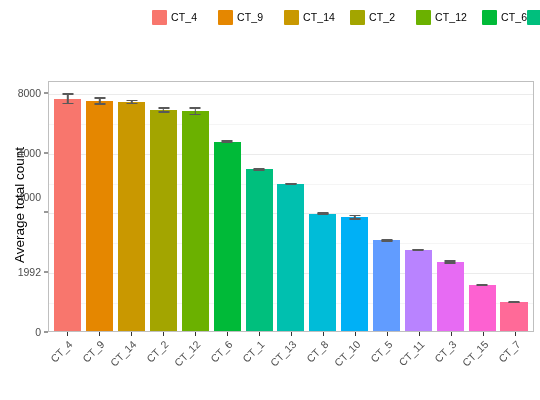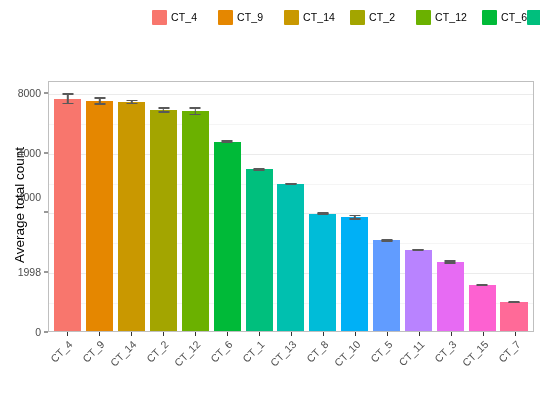--- a/index.html
+++ b/index.html
@@ -139,21 +139,21 @@
     <div class="legend-item">
       <span class="legend-key" style="background: rgb(0, 191, 125);"></span>
     </div>
   </div>
 
 <div id="ylab">Average total count</div>
 
 <div id="ylabels">
     <div class="ytick-label" style="top: 332px;">0</div>
     <div class="ytick-mark" style="top: 332px;"></div>
-    <div class="ytick-label" style="top: 272.238px;">1998</div>
+    <div class="ytick-label" style="top: 272.238px;">1992</div>
     <div class="ytick-mark" style="top: 272.238px;"></div>
     <div class="ytick-label" style="top: 197px;">4000</div>
     <div class="ytick-mark" style="top: 212.476px;"></div>
     <div class="ytick-label" style="top: 152.714px;">4000</div>
     <div class="ytick-mark" style="top: 152.714px;"></div>
     <div class="ytick-label" style="top: 92.9524px;">8000</div>
     <div class="ytick-mark" style="top: 92.9524px;"></div>
   </div>
 
 <div id="panel">

